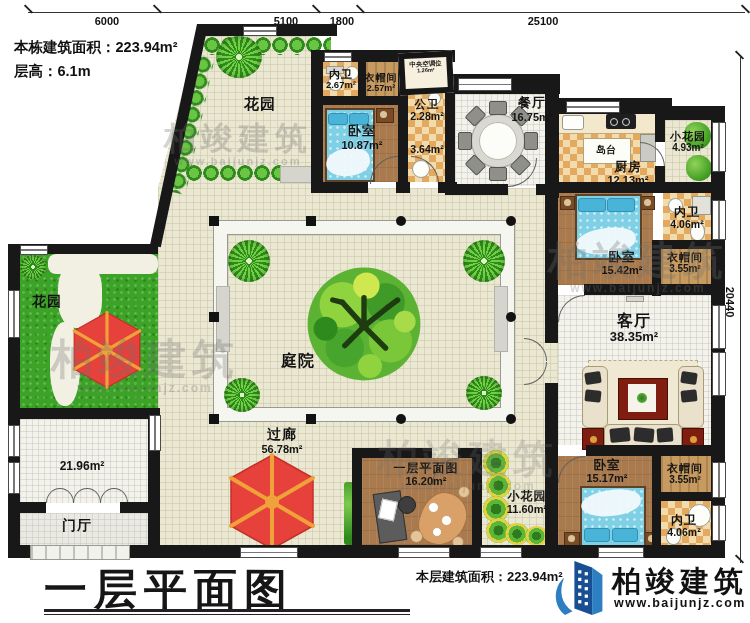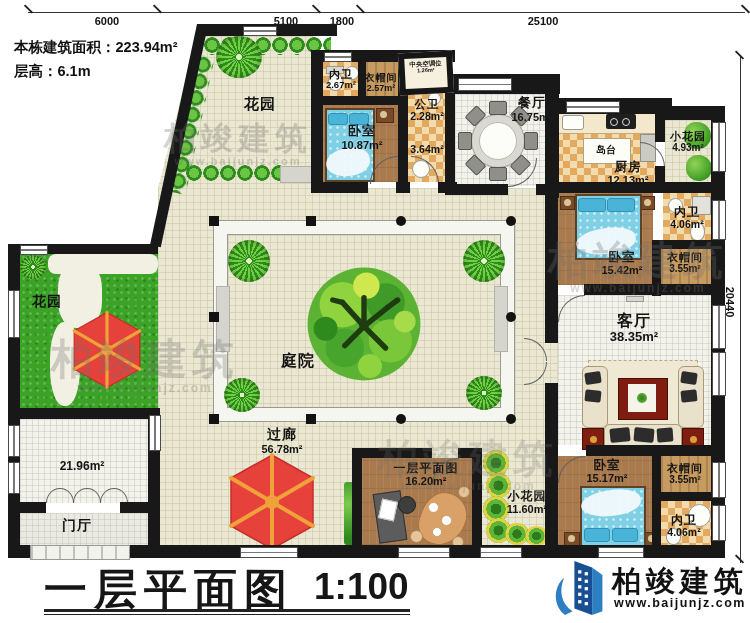--- a/index.html
+++ b/index.html
@@ -498,23 +498,23 @@
   <div class="wm" style="left:30px;top:338px;width:230px">
     <span class="big" style="font-size:42px">柏竣建筑</span>
     <span class="small">www.baijunjz.com</span>
   </div>
   <div class="wm" style="left:368px;top:438px;width:200px;opacity:.8">
     <span class="big">柏竣建筑</span>
     <span class="small">www.baijunjz.com</span>
   </div>
 
   <div class="title" style="left:44px;top:561px">一层平面图</div>
-  <div class="scale" style="left:314px;top:566px">1:100</div>
   <div class="rule" style="left:44px;top:609px;width:366px;height:3px"></div>
   <div class="rule" style="left:44px;top:614px;width:366px;height:1px"></div>
+  <div class="fnote" style="left:416px;top:568px">本层建筑面积：223.94m²</div>
 
   <div class="abs" style="left:552px;top:557px;width:56px;height:62px;z-index:41">
     <svg width="56" height="62" viewBox="0 0 60 66">
       <path d="M14 62 C1 52 1 32 13 22 C7 36 10 50 22 58 Z" fill="#2e7fc2"></path>
       <polygon points="24,4 43,11 43,62 24,55" fill="#174f92"></polygon>
       <polygon points="43,11 54,19 54,58 43,62" fill="#2e7fc2"></polygon>
       <g fill="#fff">
         <rect x="28" y="14" width="3.5" height="3.5"></rect>
           <rect x="35" y="16" width="3.5" height="3.5"></rect>
         <rect x="28" y="22" width="3.5" height="3.5"></rect>

